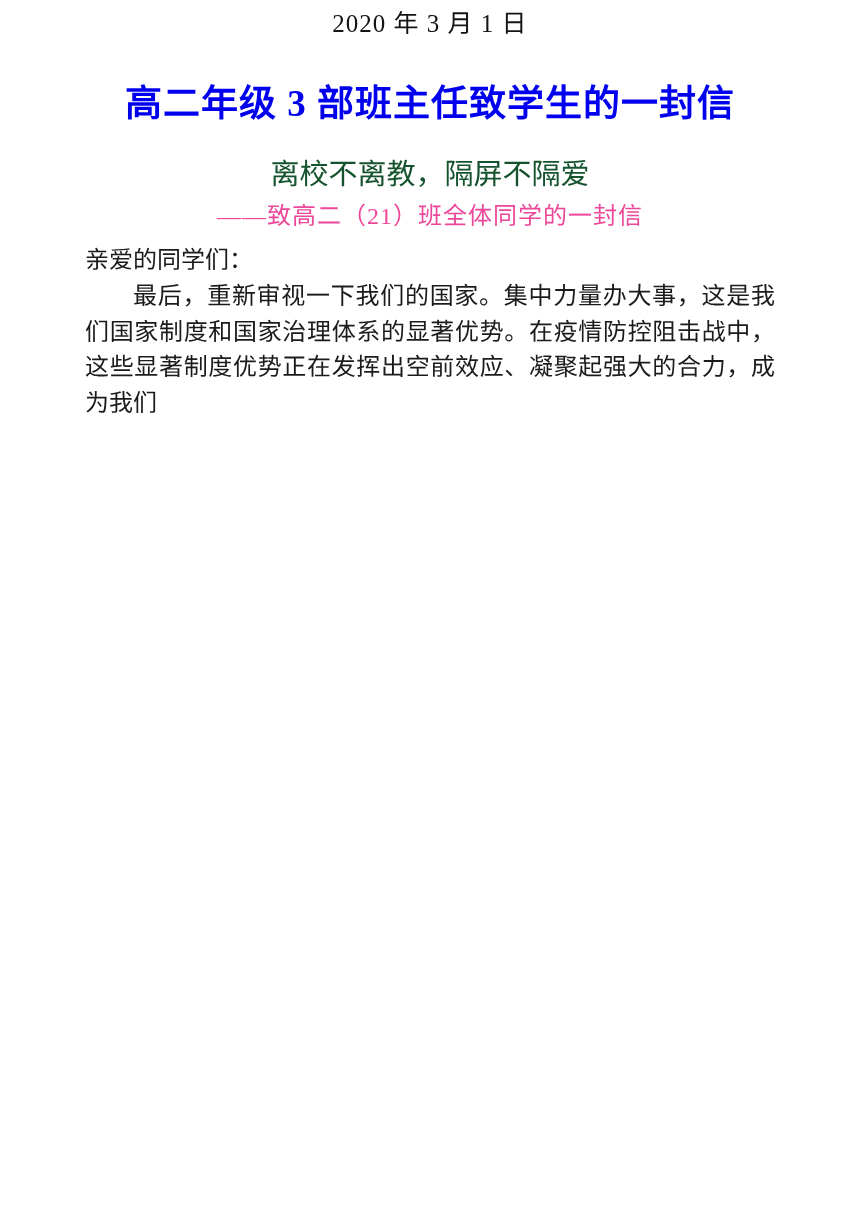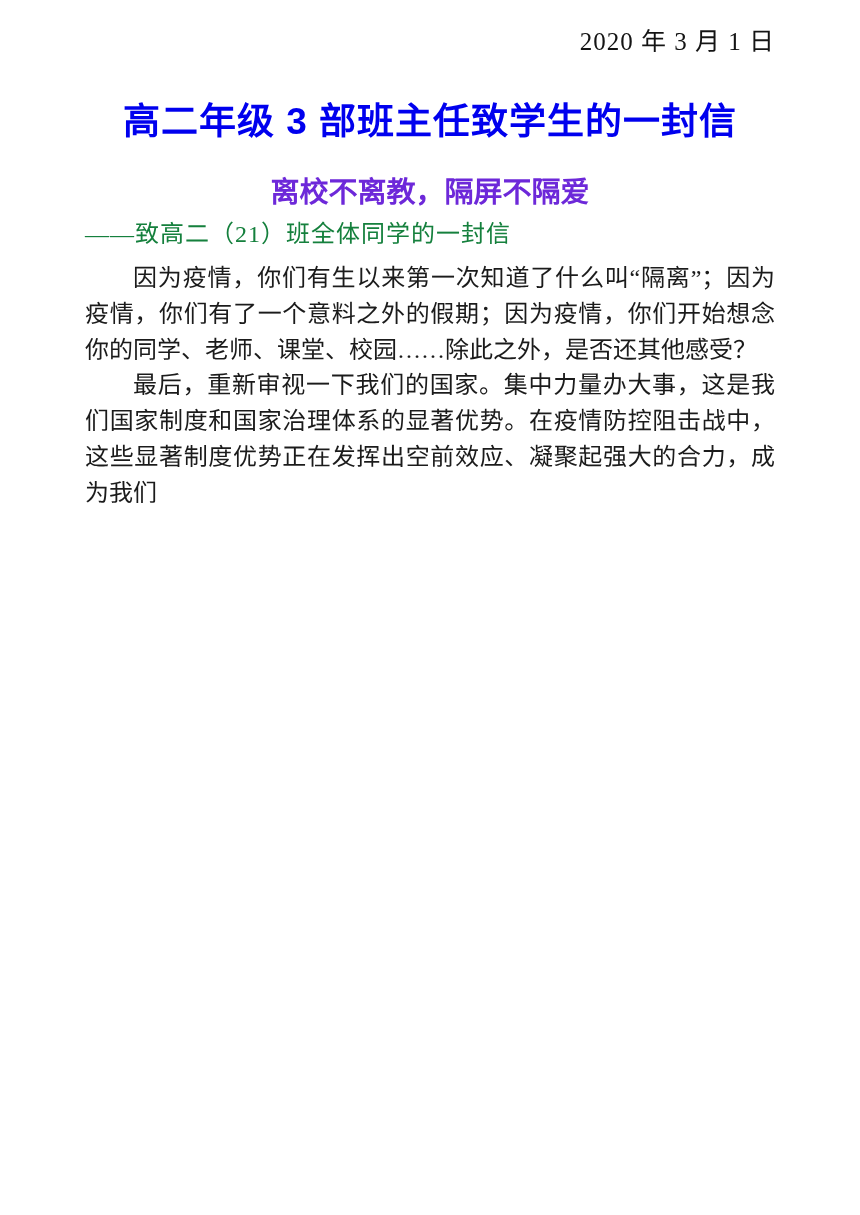--- a/index.html
+++ b/index.html
@@ -13,51 +13,51 @@
     height: 1215px;
     margin: 0 auto;
     background: #ffffff;
     overflow: hidden;
     box-sizing: border-box;
     padding: 8px 85px 0 85px;
     font-family: "Liberation Serif", "DejaVu Serif", serif;
     color: #1b1b1b;
   }
   .doc-date {
-    text-align: right;
+    text-align: center;
     font-size: 25px;
     line-height: 32px;
     color: #141414;
     letter-spacing: 1px;
-    margin-top: 18px;
   }
   .doc-title {
     margin: 42px 0 0 0;
     text-align: center;
-    font-family: Liberation Sans, sans-serif;
+    font-family: Liberation Serif, serif;
     font-weight: 700;
     font-size: 37px;
     line-height: 44px;
     color: #0000EE;
     letter-spacing: 1px;
   }
   .doc-subtitle {
     margin: 32px 0 0 0;
     text-align: center;
     font-family: "Liberation Sans", "DejaVu Sans", sans-serif;
-    font-weight: 700;
+    font-weight: 400;
     font-size: 29px;
     line-height: 33px;
-    color: #6d28d9;
+    color: #14532d;
   }
   .doc-subtitle2 {
     margin: 10px 0 0 0;
+    text-align: center;
     font-size: 24px;
     line-height: 30px;
-    color: #15803d;
+    color: #ec4899;
     letter-spacing: 1px;
     font-style: normal;
   }
   .doc-body {
     margin-top: 12px;
     font-size: 24px;
     line-height: 35.8px;
     text-align: justify;
     text-justify: inter-ideograph;
   }
@@ -76,17 +76,17 @@
 
   <div class="doc-date">2020 年 3 月 1 日</div>
 
   <h1 class="doc-title">高二年级 3 部班主任致学生的一封信</h1>
 
   <h2 class="doc-subtitle">离校不离教，隔屏不隔爱</h2>
 
   <div class="doc-subtitle2">——致高二（21）班全体同学的一封信</div>
 
   <div class="doc-body">
-    <p class="indent">因为疫情，你们有生以来第一次知道了什么叫“隔离”；因为疫情，你们有了一个意料之外的假期；因为疫情，你们开始想念你的同学、老师、课堂、校园……除此之外，是否还其他感受？</p>
+    <p>亲爱的同学们：</p>
     <p class="indent">最后，重新审视一下我们的国家。集中力量办大事，这是我们国家制度和国家治理体系的显著优势。在疫情防控阻击战中，这些显著制度优势正在发挥出空前效应、凝聚起强大的合力，成为我们</p>
   </div>
 
 </div>
 
 </body></html>

